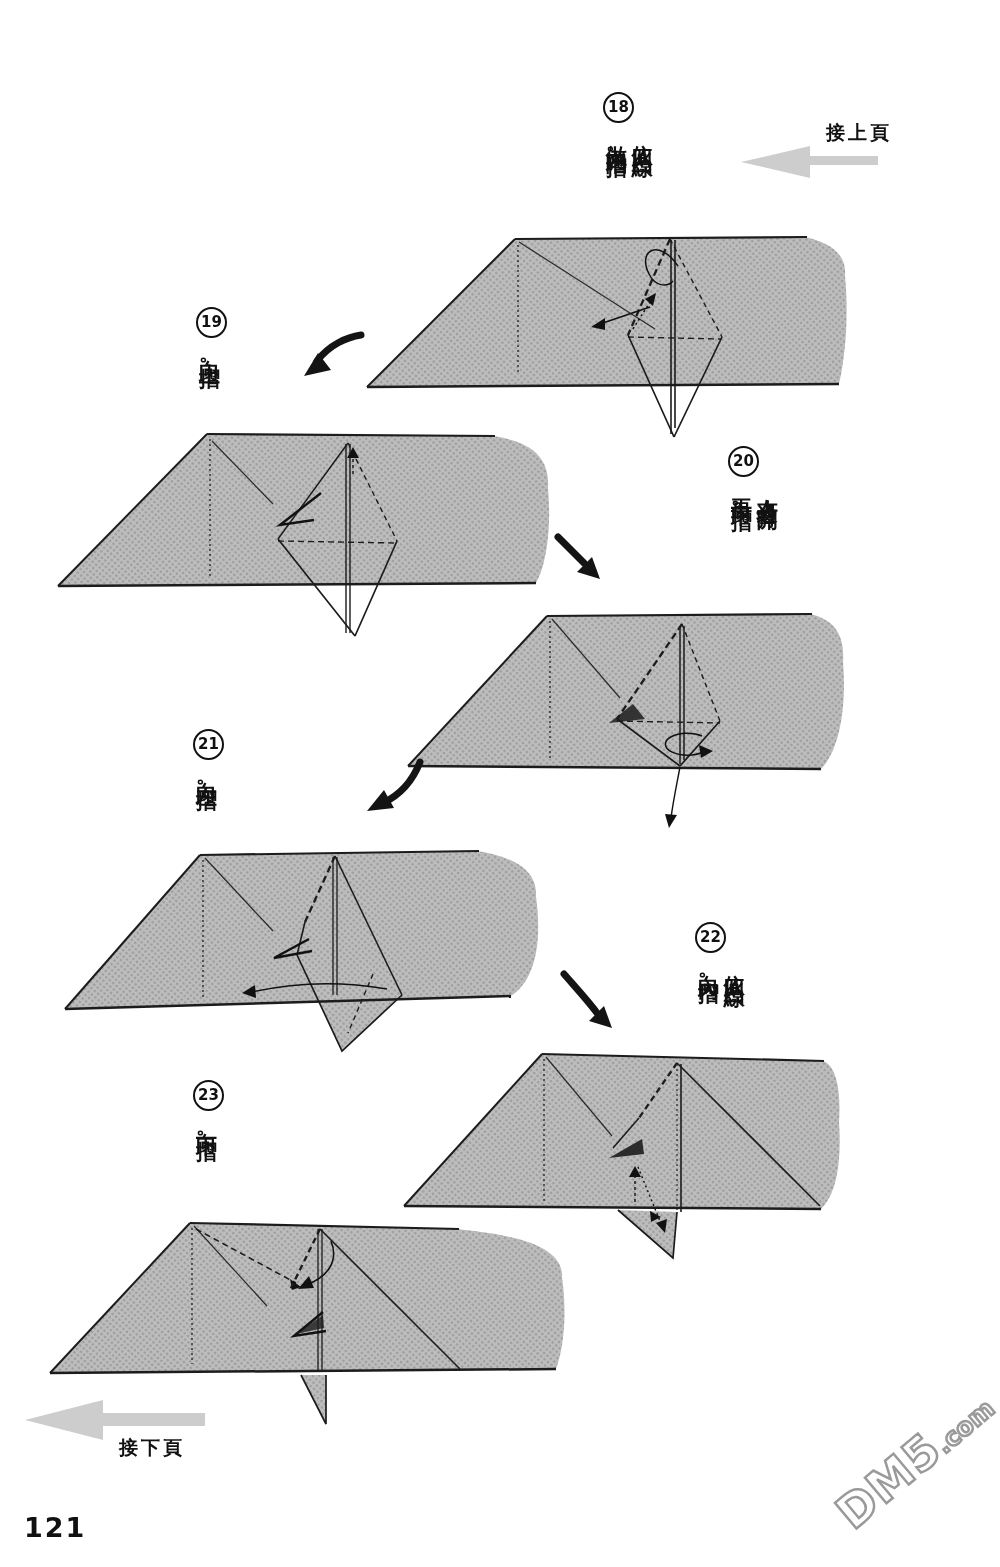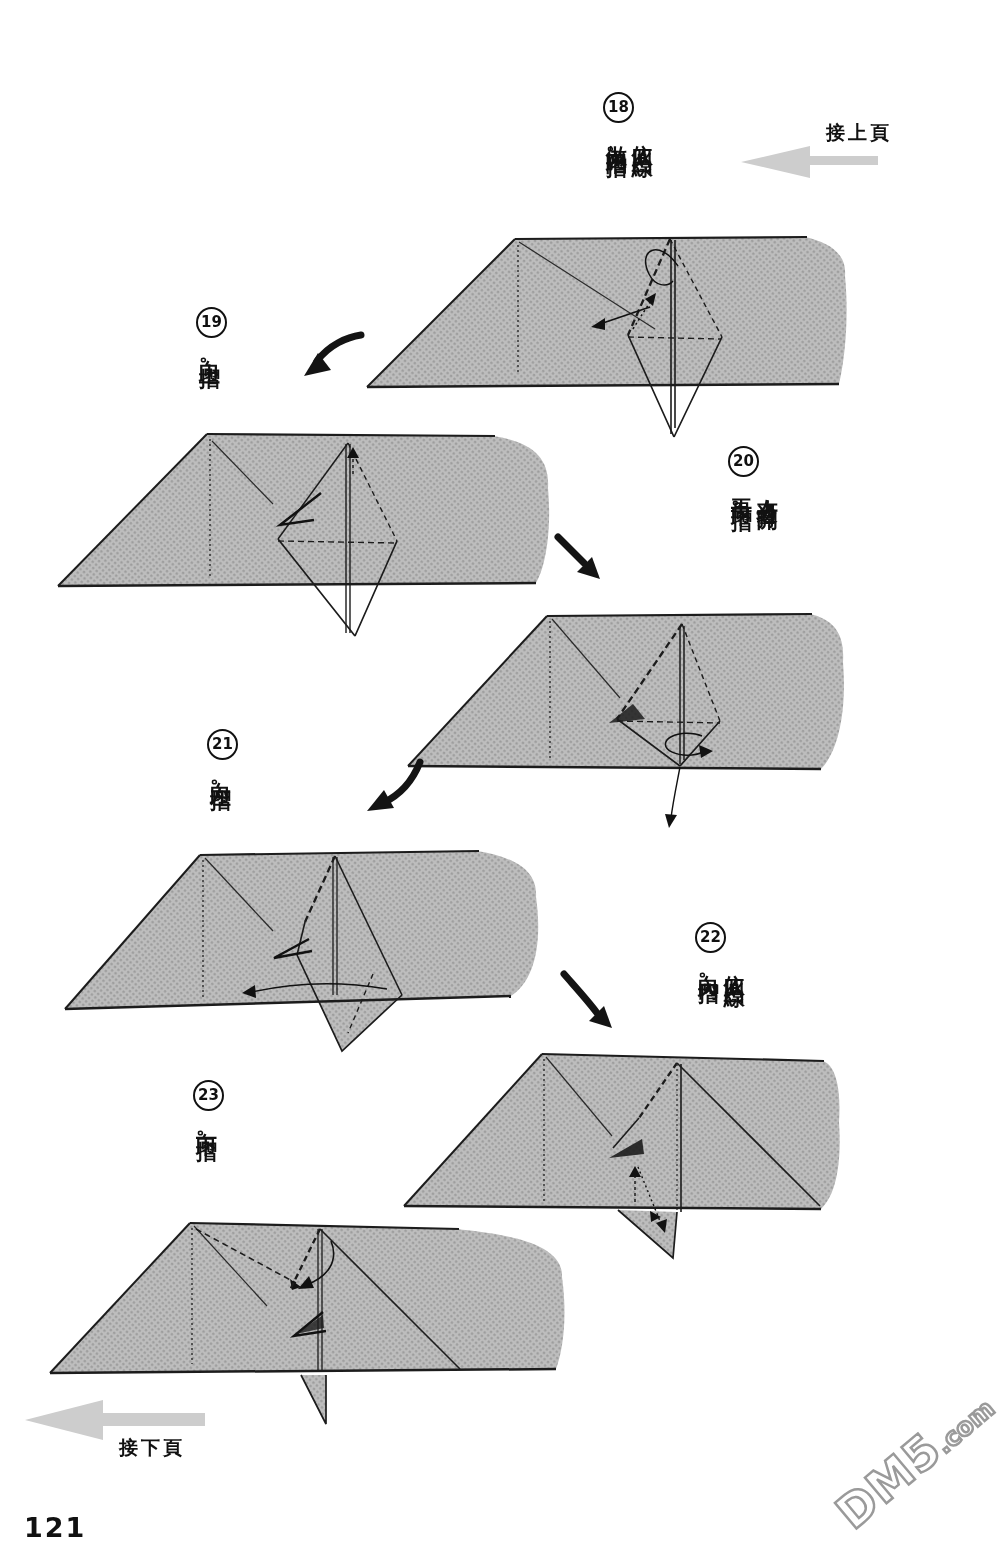--- a/index.html
+++ b/index.html
@@ -124,21 +124,21 @@
     <path d="M212,119 L275,166 M315,121 L275,166" stroke="#1c1c1c" stroke-width="1.7" fill="none"></path>
     <path d="M275,26 V164 M279,26 V160" stroke="#1c1c1c" stroke-width="1.5" fill="none"></path>
     <path d="M212,121 L315,123" stroke="#1c1c1c" stroke-width="1.4" stroke-dasharray="6,4" fill="none"></path>
     <path d="M228,104 L204,123 L240,119 Z" fill="#1c1c1c" opacity="0.85"></path>
     <path d="M297,136 A22,11 0 1 0 298,152" stroke="#111" stroke-width="1.5" fill="none"></path>
     <polygon points="308,151 294,145 296,158" fill="#111"></polygon>
     <path d="M275,167 C271,188 268,202 266,218" stroke="#111" stroke-width="1.4" fill="none"></path>
     <polygon points="264,228 260,214 272,215" fill="#111"></polygon>
   </svg>
 
-  <div class="step-label" style="left:207px;top:729px;">
+  <div class="step-label" style="left:193px;top:729px;">
     <div class="step-num">21</div>
     <div class="step-text">向左摺。</div>
   </div>
   <svg style="left:363px;top:755px;" width="64" height="62" viewBox="0 0 64 62">
     <path d="M57,7 C50,25 37,40 20,48" stroke="#141414" stroke-width="7" stroke-linecap="round" fill="none"></path>
     <polygon points="4,56 21,35 31,53" fill="#141414"></polygon>
   </svg>
 
   <svg style="left:50px;top:845px;" width="520" height="242" viewBox="0 0 520 242">
     <defs>

